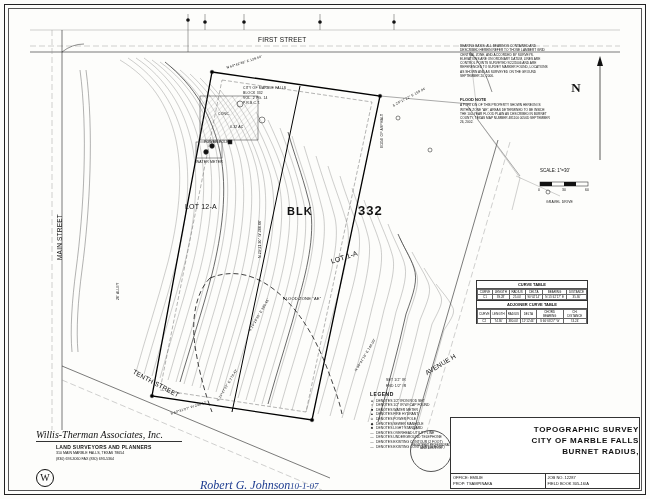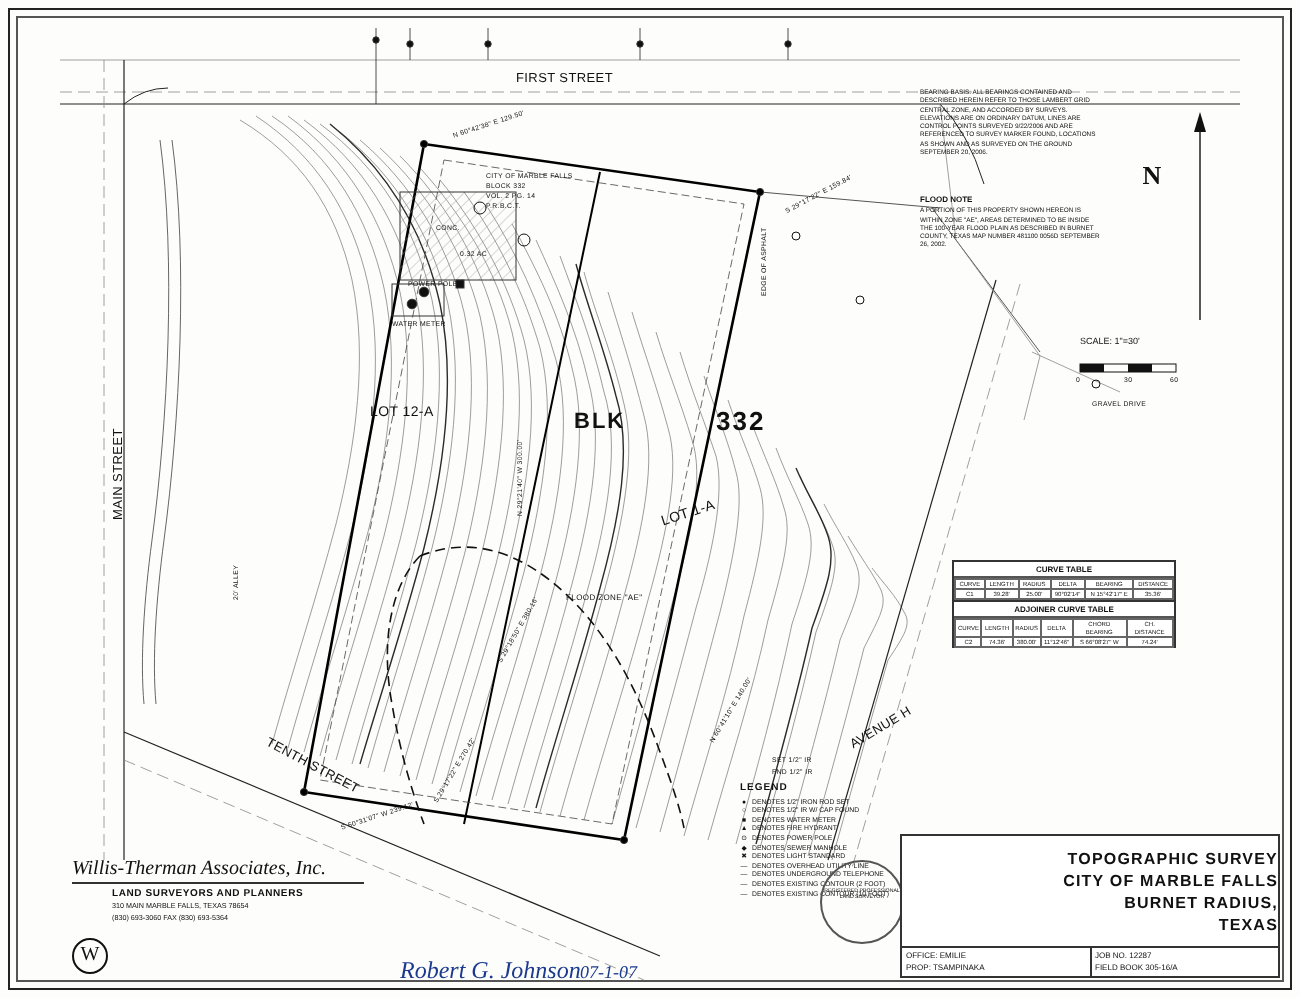--- a/index.html
+++ b/index.html
@@ -347,38 +347,37 @@
         <span class="bullet">—</span>
         <span>DENOTES EXISTING CONTOUR (10 FOOT)</span>
       </div>
   </div>
 
   <div id="seal">
     <div style="margin-top:13px;font-size:2.6px;line-height:3.4px;">REGISTERED PROFESSIONAL LAND SURVEYOR</div>
   </div>
 
   <div id="sig">Robert G. Johnson</div>
-  <div id="sigdate">07-1-07</div>
+  <div id="sigdate">10-1-07</div>
 
   <div id="logoblock">
     <div id="logo-name">Willis-Therman Associates, Inc.</div>
     <div style="margin-left:20px;">
       <div id="logo-sub">LAND SURVEYORS AND PLANNERS</div>
       <div id="logo-addr">310 MAIN  MARBLE FALLS, TEXAS  78654</div>
       <div id="logo-addr">(830) 693-3060          FAX (830) 693-5364</div>
     </div>
     <div id="logo-mark">W</div>
   </div>
 
   <div id="titleblock">
     <div style="padding-top:6px;">
       <div class="tline">TOPOGRAPHIC SURVEY</div>
       <div class="tline">CITY OF MARBLE FALLS</div>
       <div class="tline">BURNET RADIUS,</div>
-      <div class="tline">TEXAS</div>
     </div>
     <div id="tb-meta">
       <div class="cell">
         <div>OFFICE: EMILIE</div>
         <div>PROP:  TSAMPINAKA</div>
       </div>
       <div class="cell">
         <div>JOB NO. 12287</div>
         <div>FIELD BOOK 305-16/A</div>
       </div>

